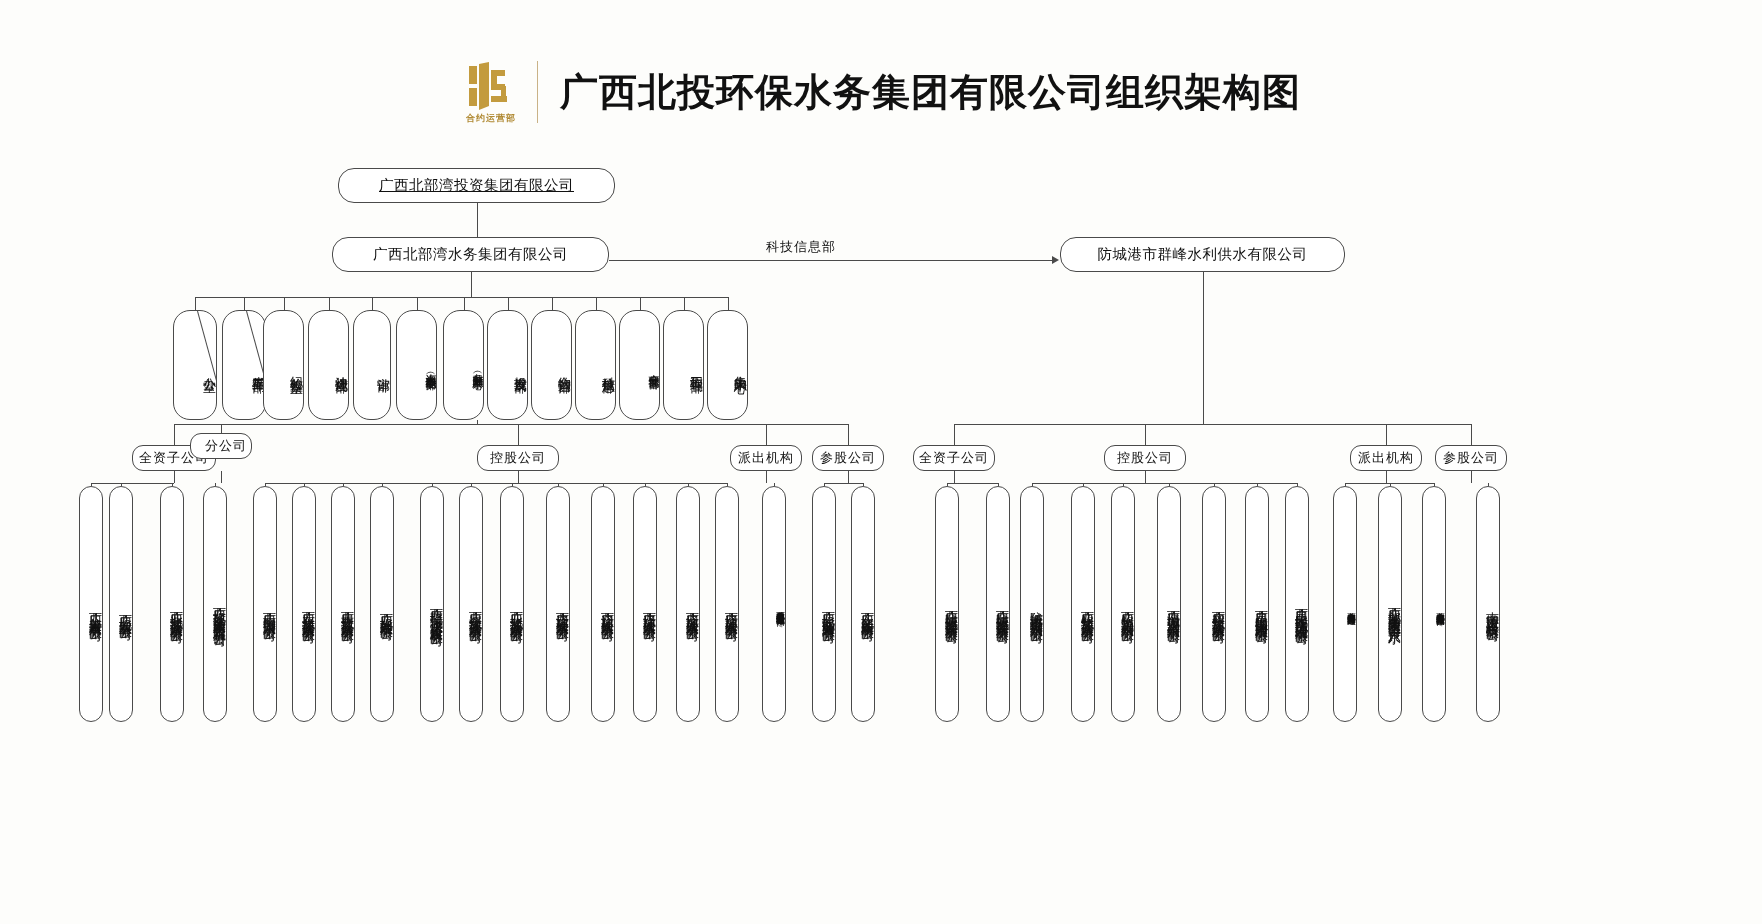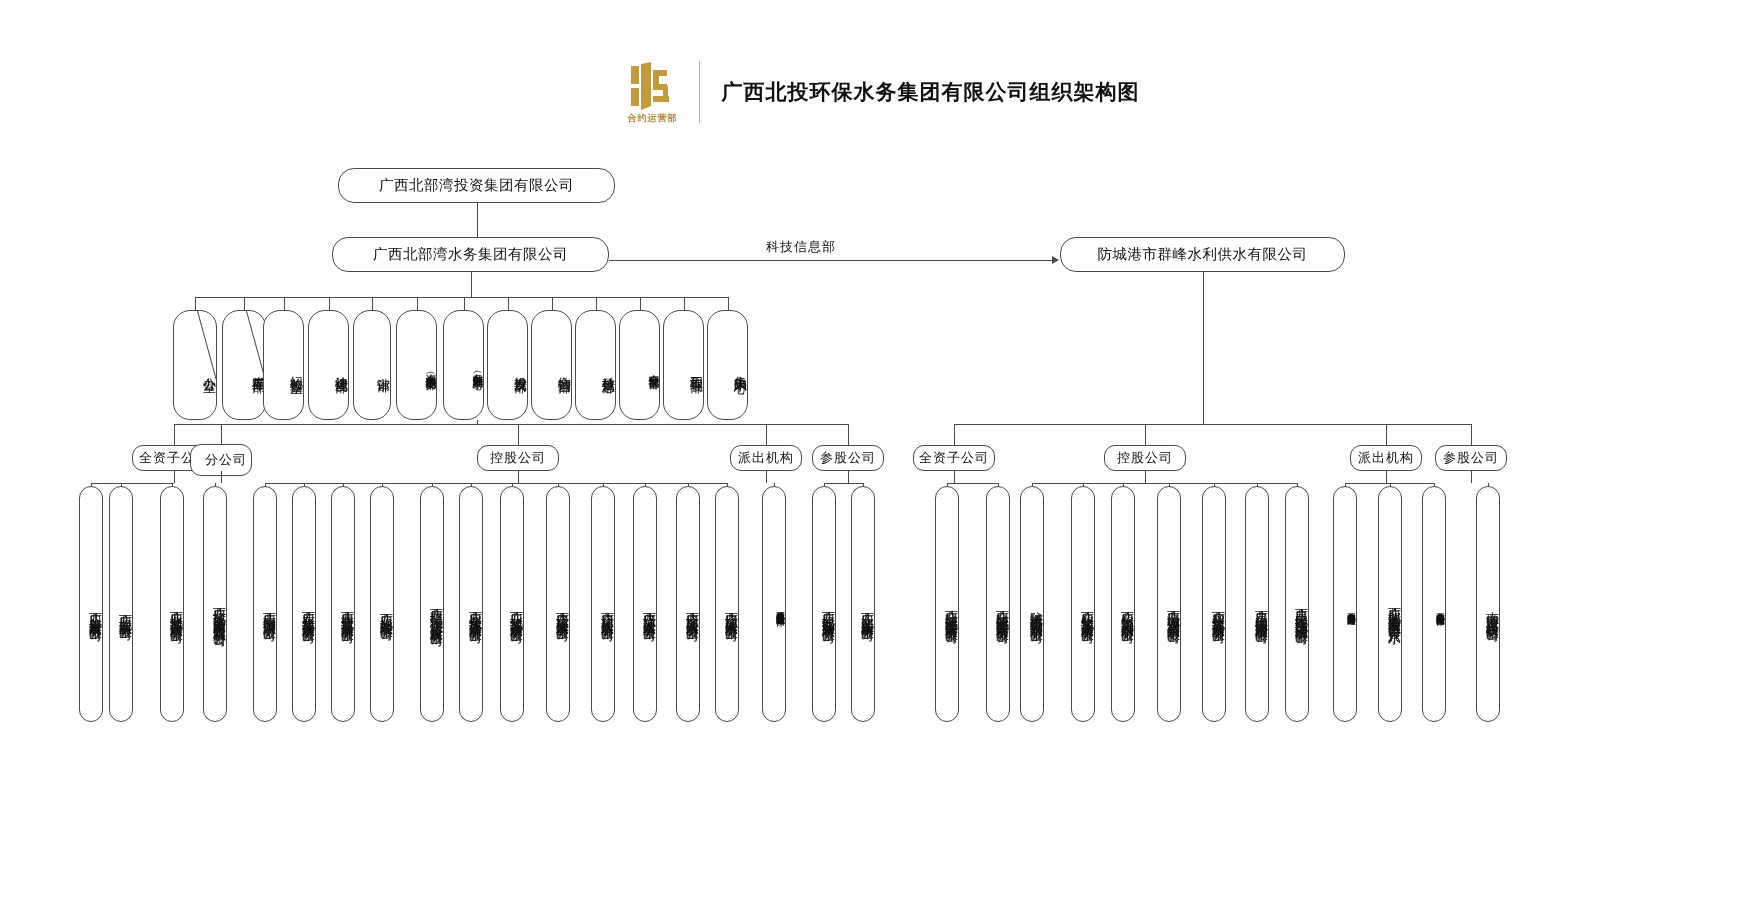--- a/index.html
+++ b/index.html
@@ -18,21 +18,21 @@
   #logo-wrap{ display:flex; align-items:center; }
   #logo{ width:60px; height:64px; position:relative; }
   #logo svg{ display:block; }
   #logo-caption{
     position:absolute; left:0; bottom:-1px; width:60px; text-align:center;
     font-size:9px; color:#b08a34; letter-spacing:1px;
     font-family:"Liberation Sans",sans-serif; font-weight:bold;
   }
   #logo-divider{ width:1px; height:62px; background:#c9b287; margin:0 22px 0 16px; }
   #title{
-    font-size:21px; font-weight:bold; letter-spacing:1px; white-space:nowrap;
+    font-size:38px; font-weight:bold; letter-spacing:1px; white-space:nowrap;
     font-family:Liberation Serif, serif;
   }
 
   
   .rbox{
     position:absolute; border:1px solid #4a4a4a; border-radius:14px;
     background:#fff; display:flex; align-items:center; justify-content:center;
     text-align:center; line-height:1.12;
   }
   .rbox.top{ border-radius:16px; font-size:14.5px; letter-spacing:.5px; }
@@ -104,21 +104,21 @@
       </svg>
       <div id="logo-caption">合约运营部</div>
     </div>
   </div>
   <div id="logo-divider"></div>
   <div id="title">广西北投环保水务集团有限公司组织架构图</div>
 </div>
 
 <div id="chart"></div>
 
-<div class="rbox top" style="left: 338px; top: 168px; width: 277px; height: 35px;">
+<div class="rbox top" style="left: 338px; top: 168px; width: 277px; height: 35px; text-decoration: underline;">
     <span>广西北部湾投资集团有限公司</span>
   </div>
 <div class="rbox top" style="left: 332px; top: 237px; width: 277px; height: 35px;">
     <span>广西北部湾水务集团有限公司</span>
   </div>
 <div class="rbox top" style="left: 1060px; top: 237px; width: 285px; height: 35px;">
     <span>防城港市群峰水利供水有限公司</span>
   </div>
 <div class="vline" style="left: 476.5px; top: 203px; width: 1px; height: 34px;"></div>
 <div class="hline" style="left: 609px; top: 259.5px; width: 445px; height: 1px;"></div>
@@ -187,21 +187,21 @@
 <div class="vline" style="left: 174px; top: 424px; width: 1px; height: 21px;"></div>
 <div class="cbox" style="left: 132px; top: 445px; width: 84px; height: 26px;">
     <span>全资子公司</span>
   </div>
 <div class="vline" style="left: 174px; top: 471px; width: 1px; height: 12px;"></div>
 <div class="hline" style="left: 91px; top: 483px; width: 83px; height: 1px;"></div>
 <div class="vline" style="left: 91px; top: 483px; width: 1px; height: 3px;"></div>
 <div class="vline" style="left: 121px; top: 483px; width: 1px; height: 3px;"></div>
 <div class="vline" style="left: 172px; top: 483px; width: 1px; height: 3px;"></div>
 <div class="vline" style="left: 221px; top: 424px; width: 1px; height: 21px;"></div>
-<div class="cbox" style="left: 190px; top: 444px; width: 62px; height: 32px; padding-left: 10px;">
+<div class="cbox" style="left: 190px; top: 433px; width: 62px; height: 26px; padding-left: 10px;">
     <span>分公司</span>
   </div>
 <div class="vline" style="left: 221px; top: 471px; width: 1px; height: 12px;"></div>
 <div class="vline" style="left: 215px; top: 483px; width: 1px; height: 3px;"></div>
 <div class="vline" style="left: 518px; top: 424px; width: 1px; height: 21px;"></div>
 <div class="cbox" style="left: 477px; top: 445px; width: 82px; height: 26px;">
     <span>控股公司</span>
   </div>
 <div class="vline" style="left: 518px; top: 471px; width: 1px; height: 12px;"></div>
 <div class="hline" style="left: 265px; top: 483px; width: 462px; height: 1px;"></div>

